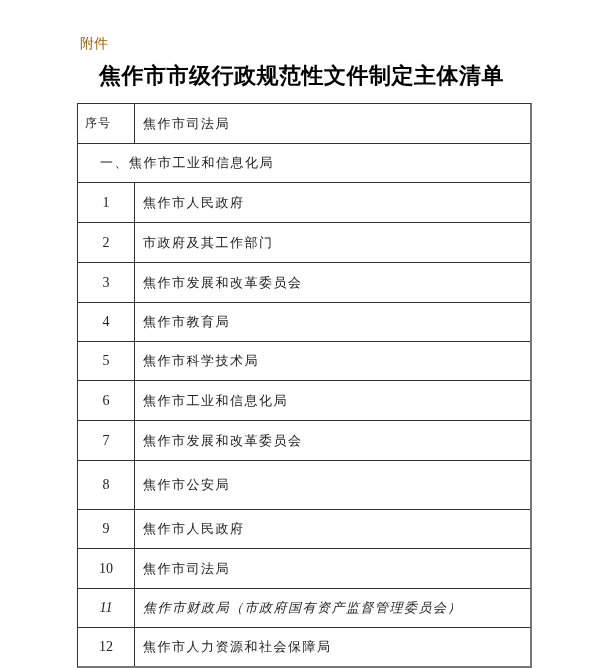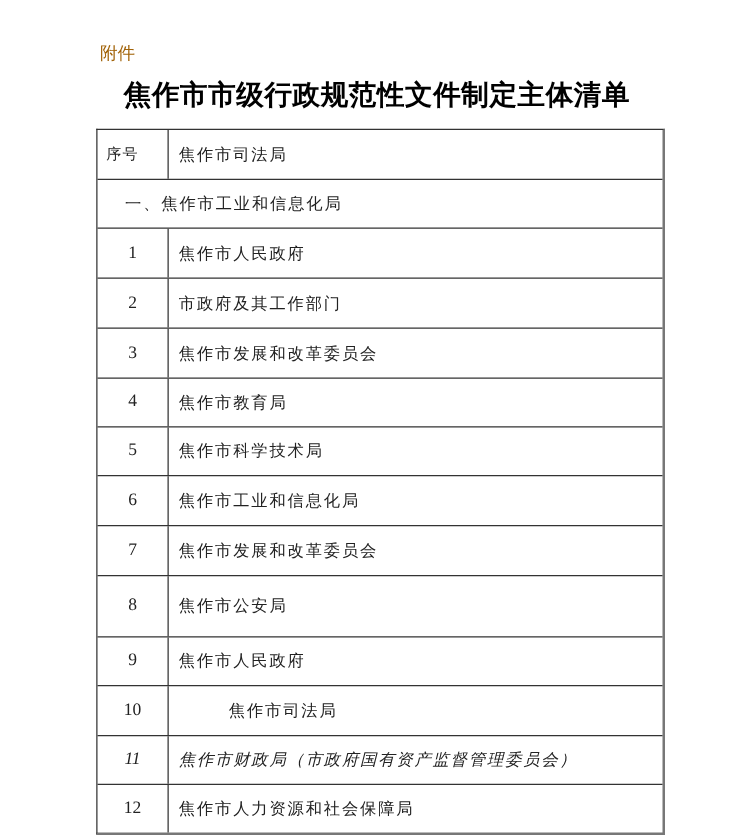--- a/index.html
+++ b/index.html
@@ -134,21 +134,21 @@
     <div class="cell-name">焦作市发展和改革委员会</div>
   </div>
   <div class="row" style="height:49px;">
     <div class="cell-num">8</div>
     <div class="cell-name">焦作市公安局</div>
   </div>
   <div class="row" style="height:39px;">
     <div class="cell-num">9</div>
     <div class="cell-name">焦作市人民政府</div>
   </div>
-  <div class="row" style="height:40px;gap:40px;">
+  <div class="row" style="height:40px;">
     <div class="cell-num">10</div>
     <div class="cell-name">焦作市司法局</div>
   </div>
   <div class="row" style="height:39px;font-style:italic;">
     <div class="cell-num">11</div>
     <div class="cell-name">焦作市财政局（市政府国有资产监督管理委员会）</div>
   </div>
   <div class="row" style="height:38px;">
     <div class="cell-num">12</div>
     <div class="cell-name">焦作市人力资源和社会保障局</div>

